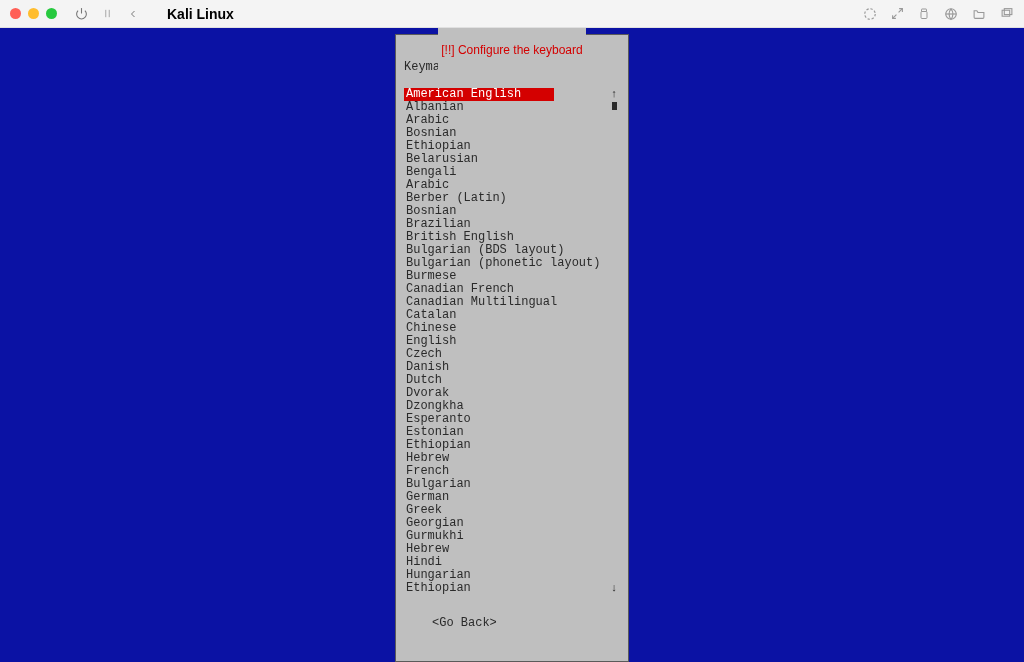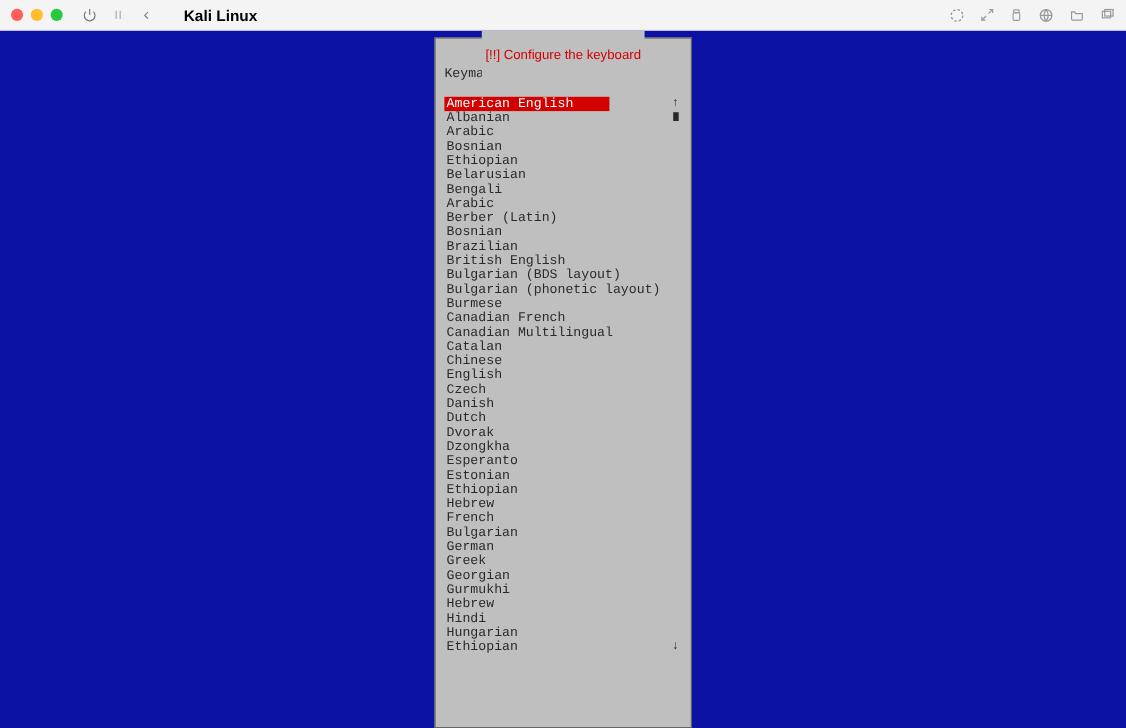--- a/index.html
+++ b/index.html
@@ -249,14 +249,15 @@
           <div class="keymap-item">Hungarian</div>
           <div class="keymap-item">Ethiopian</div>
         </div>
       <div class="scroll-indicator">
         <div class="scroll-arrow-up">↑</div>
         <div class="scroll-thumb"></div>
         <div class="scroll-track"></div>
         <div class="scroll-arrow-down">↓</div>
       </div>
     </div>
+    <div class="go-back">&lt;Go Back&gt;</div>
   </div>
 </div>
 
 </body></html>

